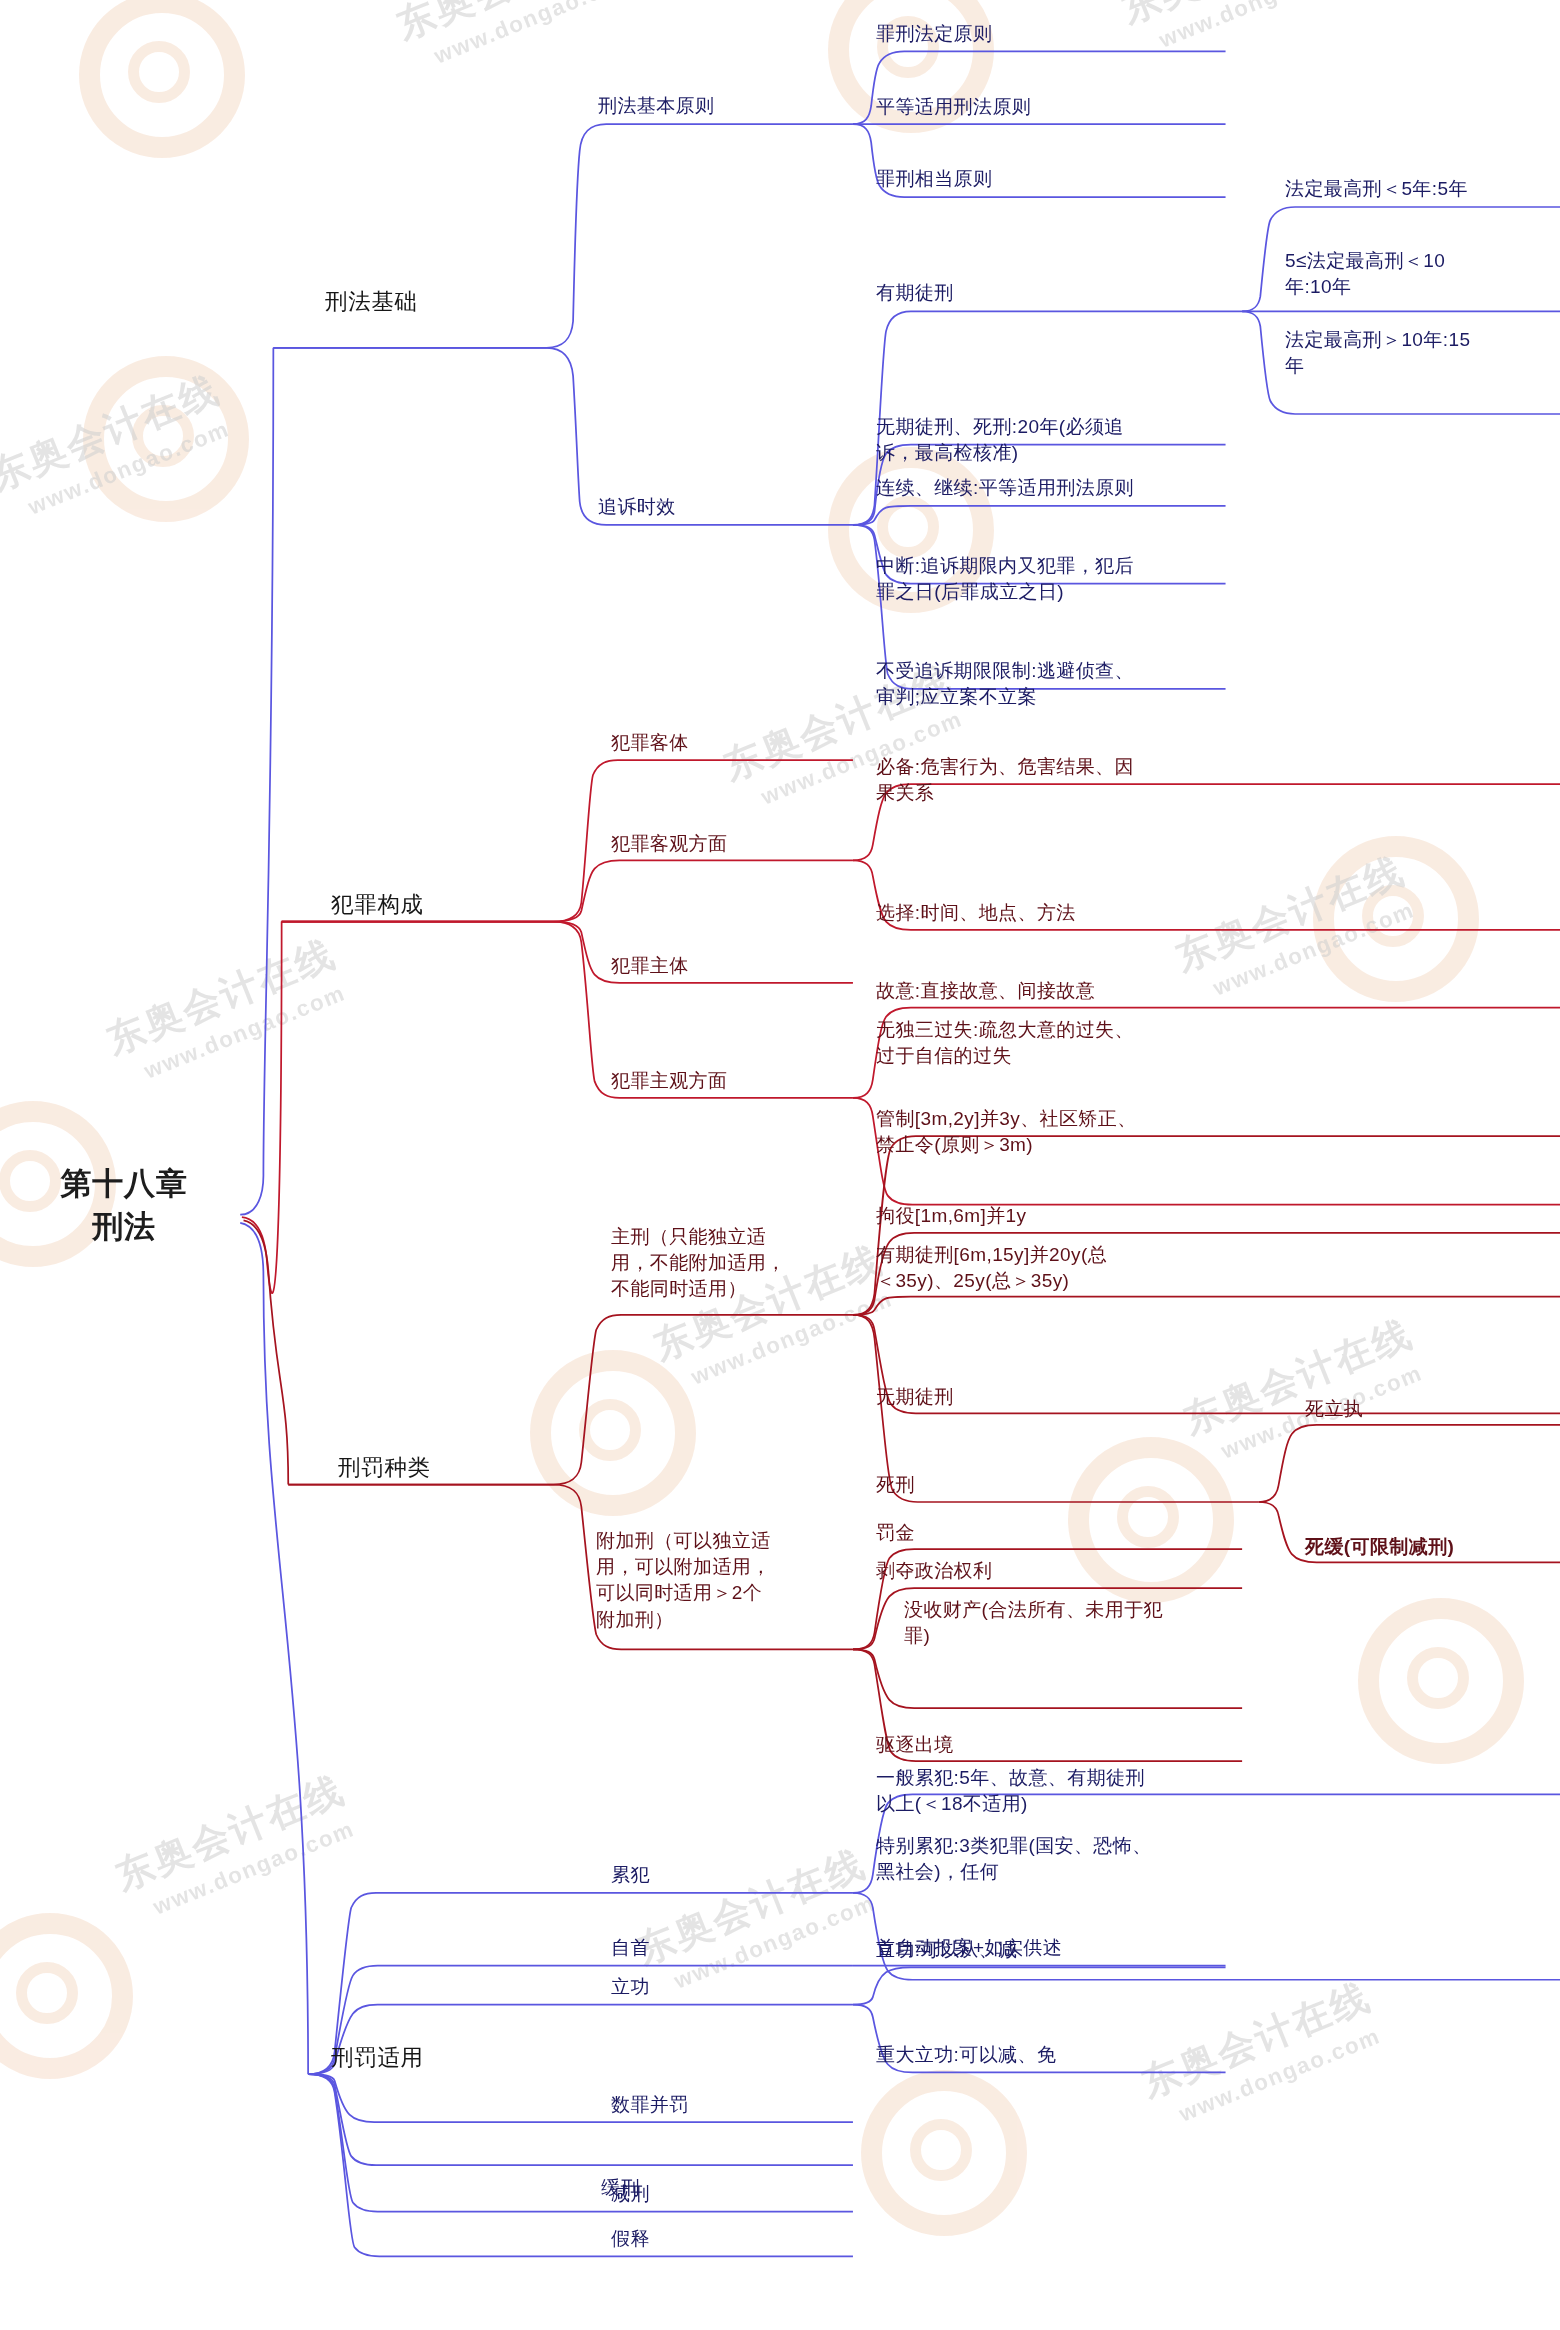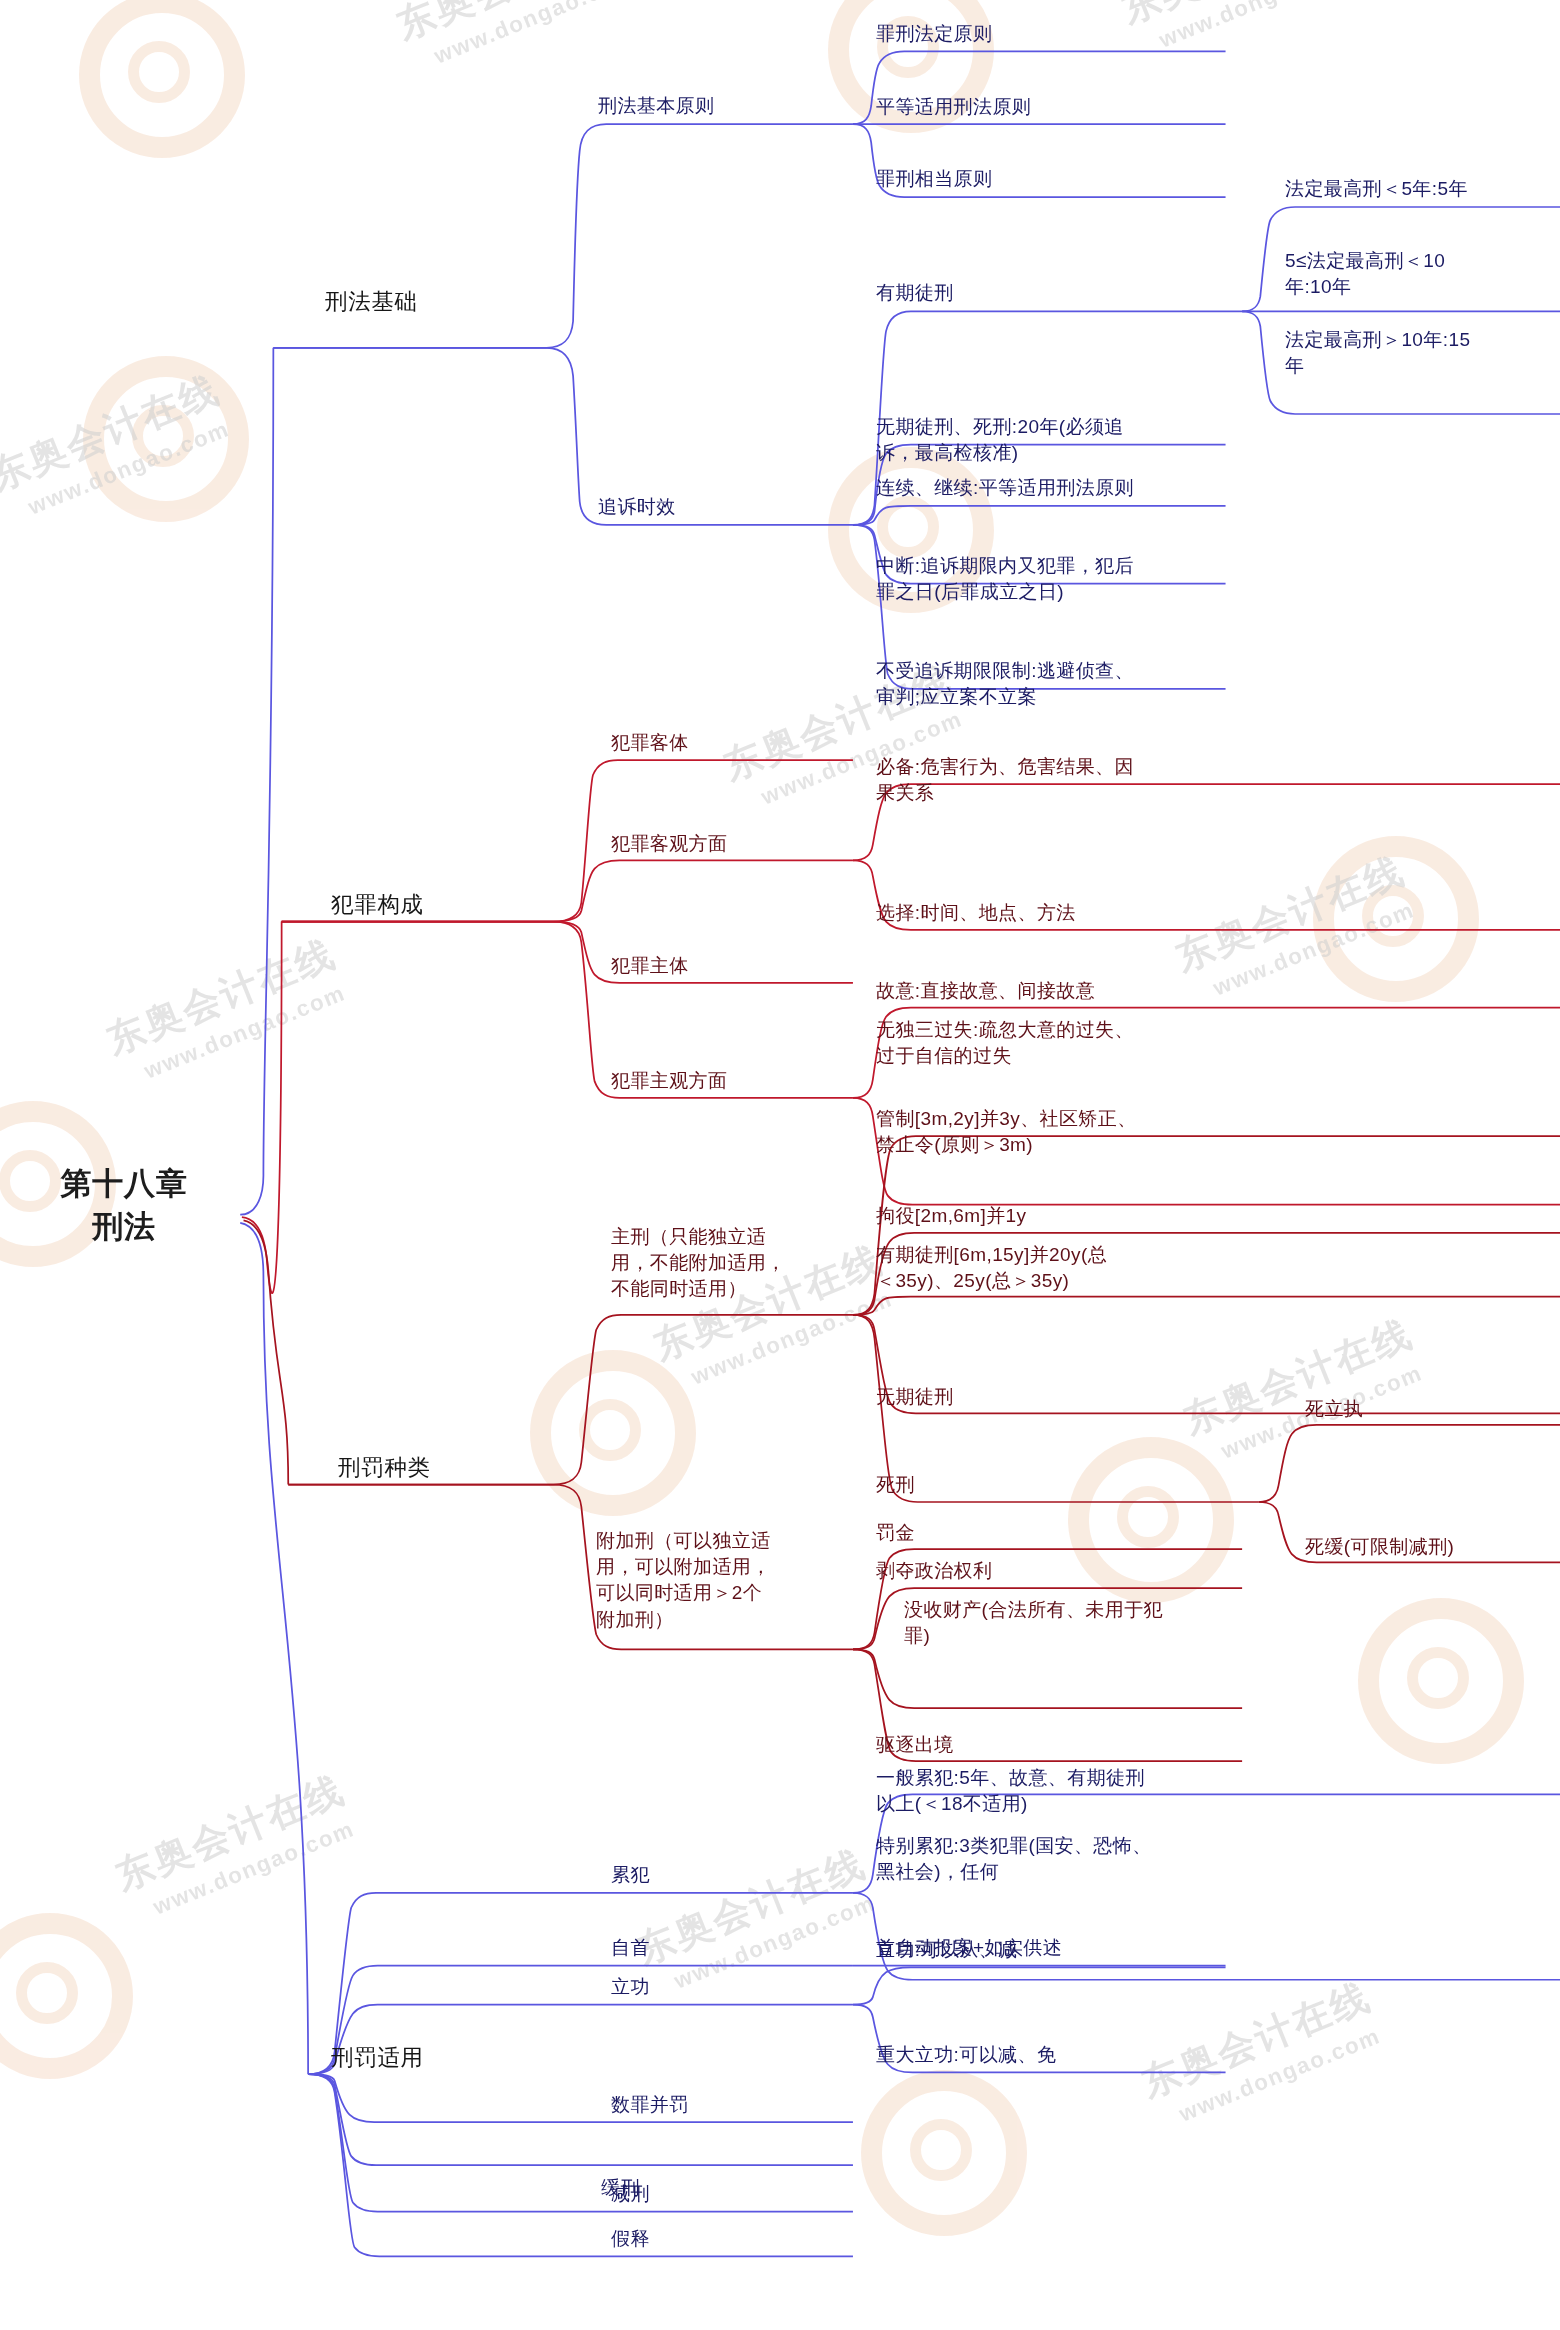--- a/index.html
+++ b/index.html
@@ -287,37 +287,37 @@
     <span>主刑（只能独立适</span>
     <span>用，不能附加适用，</span>
     <span>不能同时适用）</span>
     </div>
 
   <div class="node r-lvl3" style="left:876px;top:1106px;width:381px;">
     <span>管制[3m,2y]并3y、社区矫正、</span>
     <span>禁止令(原则＞3m)</span>
     </div>
   <div class="node r-lvl3" style="left:876px;top:1203px;width:381px;">
-    <span>拘役[2m,6m]并1y</span>
+    <span>拘役[1m,6m]并1y</span>
     </div>
   <div class="node r-lvl3" style="left:876px;top:1242px;width:381px;">
     <span>有期徒刑[6m,15y]并20y(总</span>
     <span>＜35y)、25y(总＞35y)</span>
     </div>
   <div class="node r-lvl3" style="left:876px;top:1384px;width:381px;">
     <span>无期徒刑</span>
     </div>
   <div class="node r-lvl3" style="left:876px;top:1472px;width:348px;">
     <span>死刑</span>
     </div>
 
   <div class="node r-lvl4" style="left:1282px;top:1396px;">
     <span>死立执</span>
     </div>
-  <div class="node r-lvl4" style="left:1282px;top:1534px;">
+  <div class="node r-lvl4" style="left:1282px;top:1534px;font-weight:bold;">
     <span>死缓(可限制减刑)</span>
     </div>
 
   <div class="node r-lvl2" style="left:596px;top:1528px;width:257px;">
     <span>附加刑（可以独立适</span>
     <span>用，可以附加适用，</span>
     <span>可以同时适用＞2个</span>
     <span>附加刑）</span>
     </div>
 

